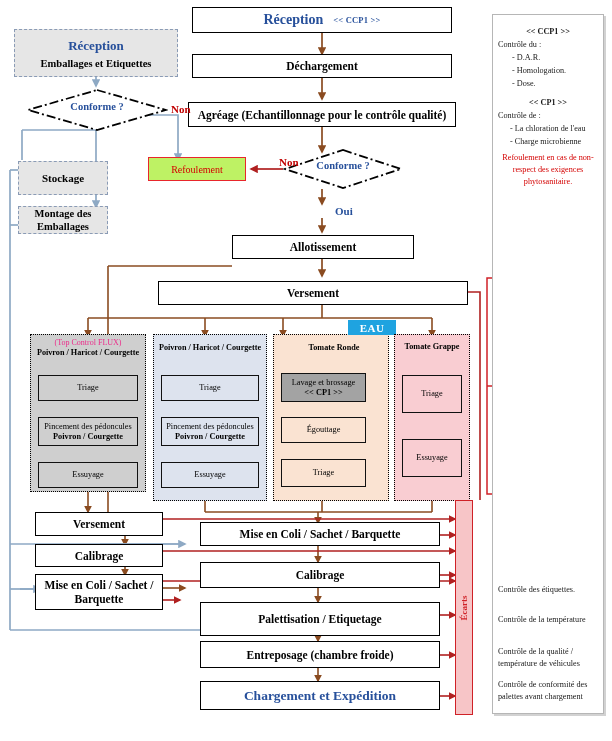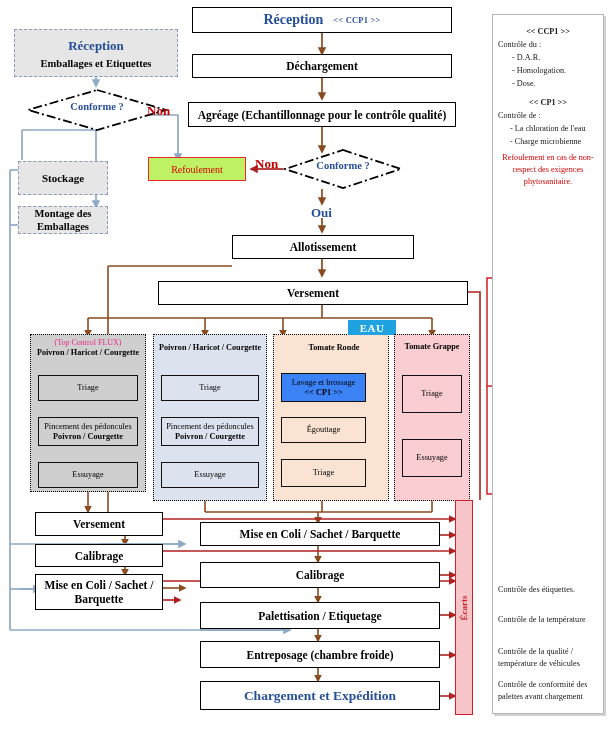--- a/index.html
+++ b/index.html
@@ -37,21 +37,21 @@
   .sp-txt{position:absolute;font-size:8.2px;color:#1a1a1a;line-height:1.45;}
   .sp-txt.center{text-align:center;width:100%;left:0;}
   .sp-red{color:#d40000;text-align:center;}
   .ecarts{position:absolute;box-sizing:border-box;border:1.8px solid #cf2127;
           background:#f7c5c7;}
   .ecarts span{position:absolute;left:50%;top:50%;
       transform:translate(-50%,-50%) rotate(-90deg);
       font-size:9px;font-weight:bold;color:#cf2127;white-space:nowrap;}
   .vlabel{position:absolute;font-size:7.6px;font-weight:bold;color:#111;
       white-space:nowrap;transform-origin:0 0;transform:rotate(-90deg);}
-  .lbl{position:absolute;font-size:13px;font-weight:bold;color:#8b1a00;}
+  .lbl{position:absolute;font-size:11px;font-weight:bold;color:#8b1a00;margin-left:24px;}
   .lbl.blue{color:#27509b;}
   .lbl.red{color:#c00000;}
   .conf-txt{font-size:10.5px;font-weight:bold;color:#27509b;}
 </style>
 </head>
 <body>
 
 <div class="stage">
 
   <svg class="svgl" viewBox="0 0 612 741">
@@ -264,21 +264,21 @@
   </div>
   <div class="step" style="left:161px;top:462px;width:98px;height:26px;background:#dde3ee;">
     <span>Essuyage</span>
   </div>
 
   <div class="famcol" style="left:273px;top:334px;width:116px;height:167px;background:#fae3d2;">
     <div class="hdr" style="padding-top:8px;padding-left:6px;">
       <span>Tomate Ronde</span>
     </div>
   </div>
-  <div class="step" style="left:281px;top:373px;width:85px;height:29px;background:#3b82f6;flex-direction:column;">
+  <div class="step" style="left:281px;top:373px;width:85px;height:29px;background:#a3a3a3;flex-direction:column;">
     <span>Lavage et brossage</span>
     <b>&lt;&lt; CP1 &gt;&gt;</b>
   </div>
   <div class="step" style="left:281px;top:417px;width:85px;height:26px;background:#fae3d2;">
     <span>Égouttage</span>
   </div>
   <div class="step" style="left:281px;top:459px;width:85px;height:28px;background:#fae3d2;">
     <span>Triage</span>
   </div>
 
@@ -307,21 +307,21 @@
   <div class="box proc" style="left:35px;top:574px;width:128px;height:36px;line-height:1.25;">
     <span>Mise en Coli / Sachet / Barquette</span>
   </div>
 
   <div class="box proc" style="left:200px;top:522px;width:240px;height:24px;">
     <span>Mise en Coli / Sachet / Barquette</span>
   </div>
   <div class="box proc" style="left:200px;top:562px;width:240px;height:26px;">
     <span>Calibrage</span>
   </div>
-  <div class="box proc" style="left:200px;top:602px;width:240px;height:27px;">
+  <div class="box proc" style="left:200px;top:602px;width:240px;height:34px;">
     <span>Palettisation / Etiquetage</span>
   </div>
   <div class="box proc" style="left:200px;top:641px;width:240px;height:27px;">
     <span>Entreposage (chambre froide)</span>
   </div>
   <div class="box proc blue2" style="left:200px;top:681px;width:240px;height:29px;align-items:center;">
     <span>Chargement et Expédition</span>
   </div>
 
   <div class="ecarts" style="left:455px;top:500px;width:18px;height:215px;">

